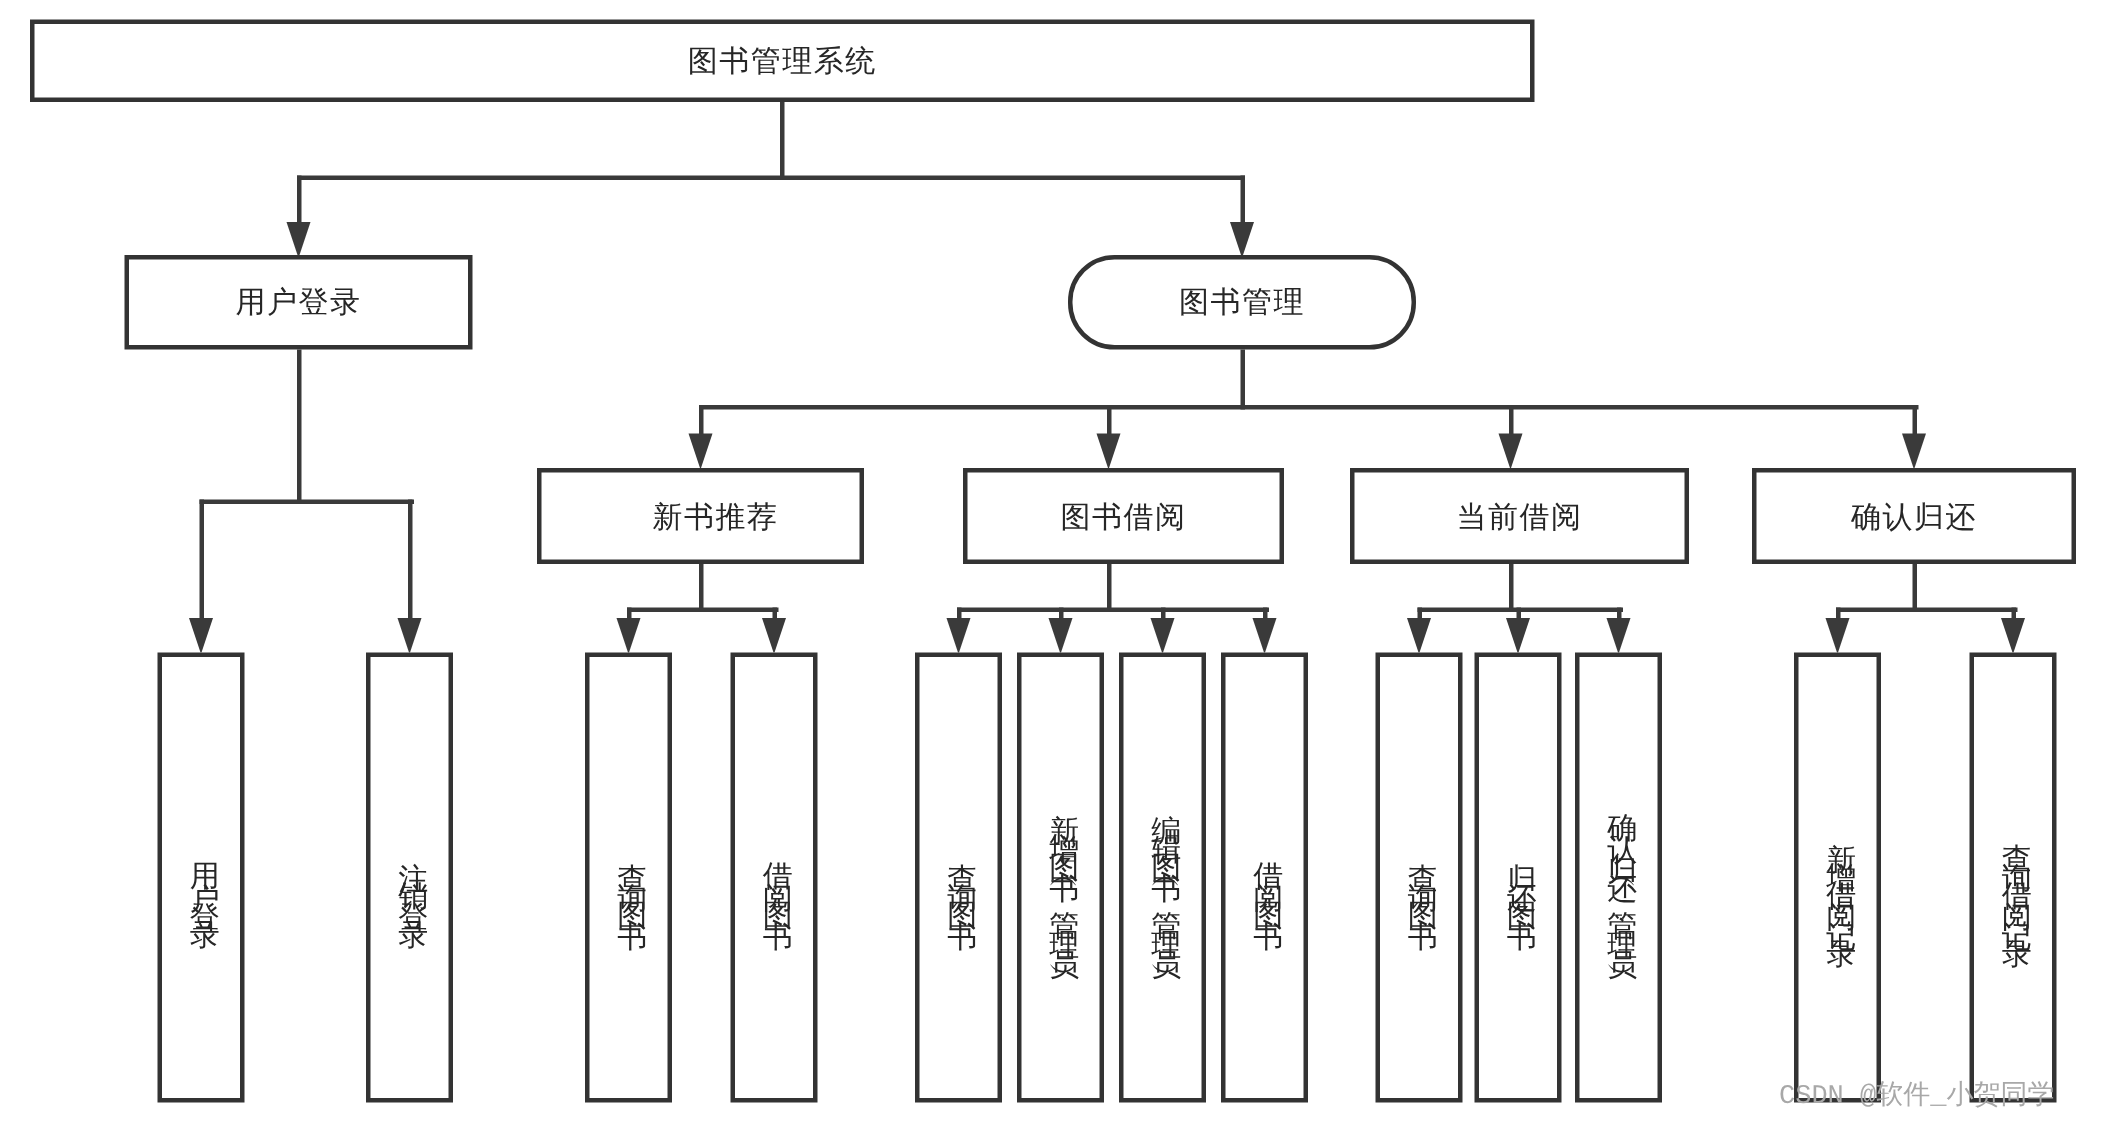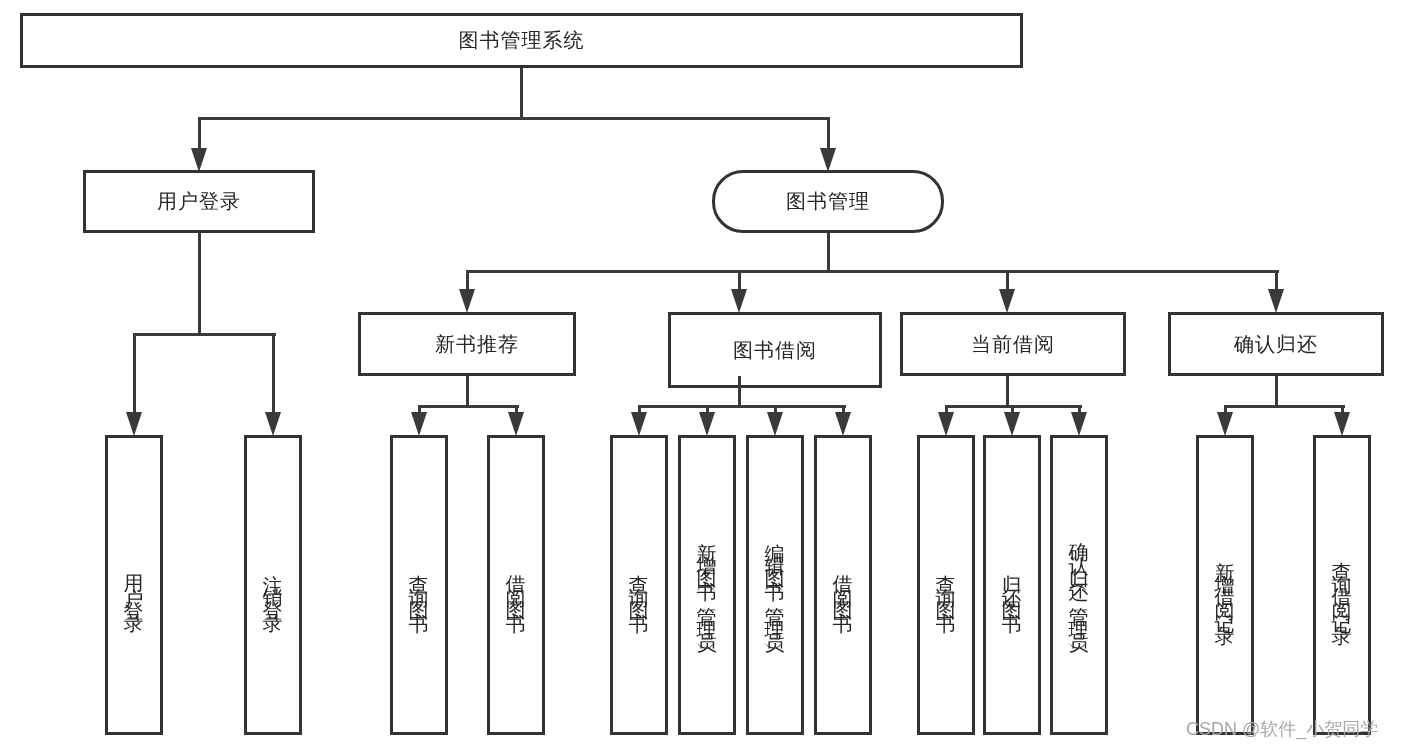--- a/index.html
+++ b/index.html
@@ -7,21 +7,21 @@
     --border:#333333;
     --text:#262626;
     --wm:#a8a8a8;
     --bg:#ffffff;
   }
   html,body{margin:0;padding:0;background:var(--bg);}
   #canvas{
     position:relative;
     width:1405px;height:747px;
     background:var(--bg);
-    font-family:Liberation Sans, sans-serif;
+    font-family:Liberation Mono, monospace;
     color:var(--text);
     overflow:hidden;
   }
   .box{
     position:absolute;
     border:3px solid var(--border);
     background:#fff;
     display:flex;align-items:center;justify-content:center;
     box-sizing:border-box;
   }
@@ -86,21 +86,21 @@
   <div class="vline" style="left:738px;top:270px;height:25px;"></div>
   <div class="arrow" style="left:731px;top:289px;"></div>
   <div class="vline" style="left:1006px;top:270px;height:25px;"></div>
   <div class="arrow" style="left:999px;top:289px;"></div>
   <div class="vline" style="left:1275px;top:270px;height:25px;"></div>
   <div class="arrow" style="left:1268px;top:289px;"></div>
 
   <div class="box" style="left:358px;top:312px;width:218px;height:64px;padding-left:20px;">
     <span class="hlabel">新书推荐</span>
   </div>
-  <div class="box" style="left:668px;top:312px;width:214px;height:76px;">
+  <div class="box" style="left:642px;top:312px;width:214px;height:64px;">
     <span class="hlabel">图书借阅</span>
   </div>
   <div class="box" style="left:900px;top:312px;width:226px;height:64px;">
     <span class="hlabel">当前借阅</span>
   </div>
   <div class="box" style="left:1168px;top:312px;width:216px;height:64px;">
     <span class="hlabel">确认归还</span>
   </div>
 
   <div class="vline" style="left:466px;top:376px;height:32px;"></div>

